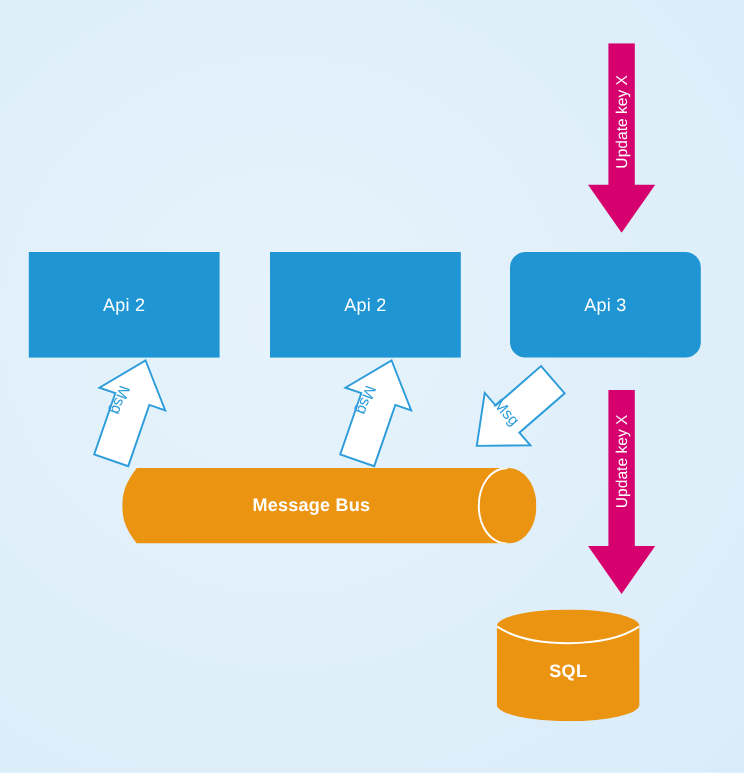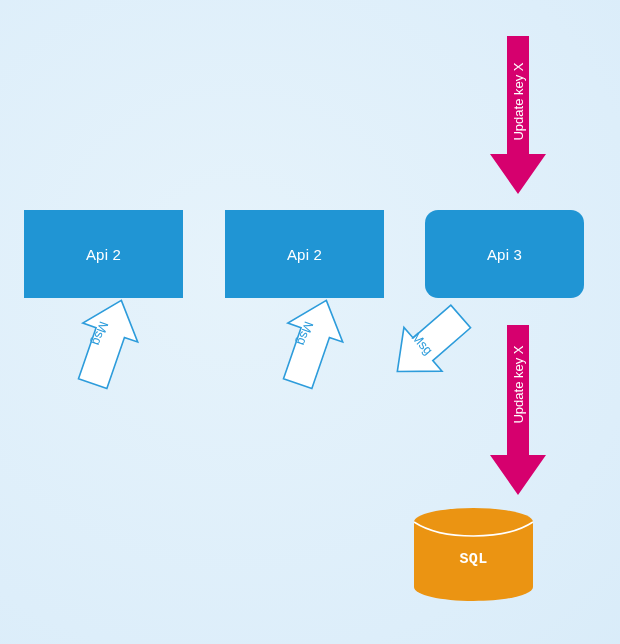--- a/index.html
+++ b/index.html
@@ -125,21 +125,20 @@
     left: 0; top: 10px;
     width: 119px;
     height: 83px;
     display: flex;
     align-items: center;
     justify-content: center;
     color: #ffffff;
     font-size: 15px;
     font-weight: 700;
     letter-spacing: 0.3px;
-    font-family: Liberation Mono, monospace;
   }
 </style>
 </head>
 <body>
 
 <div id="canvas">
 
   <div class="update-arrow" id="update-arrow-top">
     <svg width="56" height="158" viewBox="0 0 56 158">
       <path d="M17 0 L39 0 L39 118 L56 118 L28 158 L0 118 L17 118 Z" fill="#d6006e"></path>
@@ -184,20 +183,27 @@
 
   <div class="msg-arrow" id="msg-arrow-3">
     <svg width="82" height="92" viewBox="0 0 82 92">
       <g transform="rotate(-131 41 46)">
         <path d="M41 4 L70 38 L56 38 L56 88 L26 88 L26 38 L12 38 Z" fill="#ffffff" stroke="#2d9cdb" stroke-width="1.6" stroke-linejoin="miter"></path>
       </g>
     </svg>
     <span class="msg-label">Msg</span>
   </div>
 
+  <div id="message-bus">
+    <svg width="351" height="63" viewBox="0 0 351 63">
+      <path d="M18 0 L327 0 C341 0 351 14 351 31.5 C351 49 341 63 327 63 L18 63 C8 50 6 42 6 31.5 C6 21 8 13 18 0 Z" fill="#eb9412"></path>
+      <path d="M327 0 C313 0 303 14 303 31.5 C303 49 313 63 327 63" fill="none" stroke="#ffffff" stroke-width="1.6"></path>
+    </svg>
+    <div class="bus-label">Message Bus</div>
+  </div>
 
   <div id="sql-db">
     <svg width="119" height="93" viewBox="0 0 119 93">
       <path d="M0 14 C0 6 27 0 59.5 0 C92 0 119 6 119 14 L119 79 C119 87 92 93 59.5 93 C27 93 0 87 0 79 Z" fill="#eb9412"></path>
       <path d="M0 14 C18 26 40 28 59.5 28 C79 28 101 26 119 14" fill="none" stroke="#ffffff" stroke-width="1.6"></path>
     </svg>
     <div class="db-label">SQL</div>
   </div>
 
 </div>

